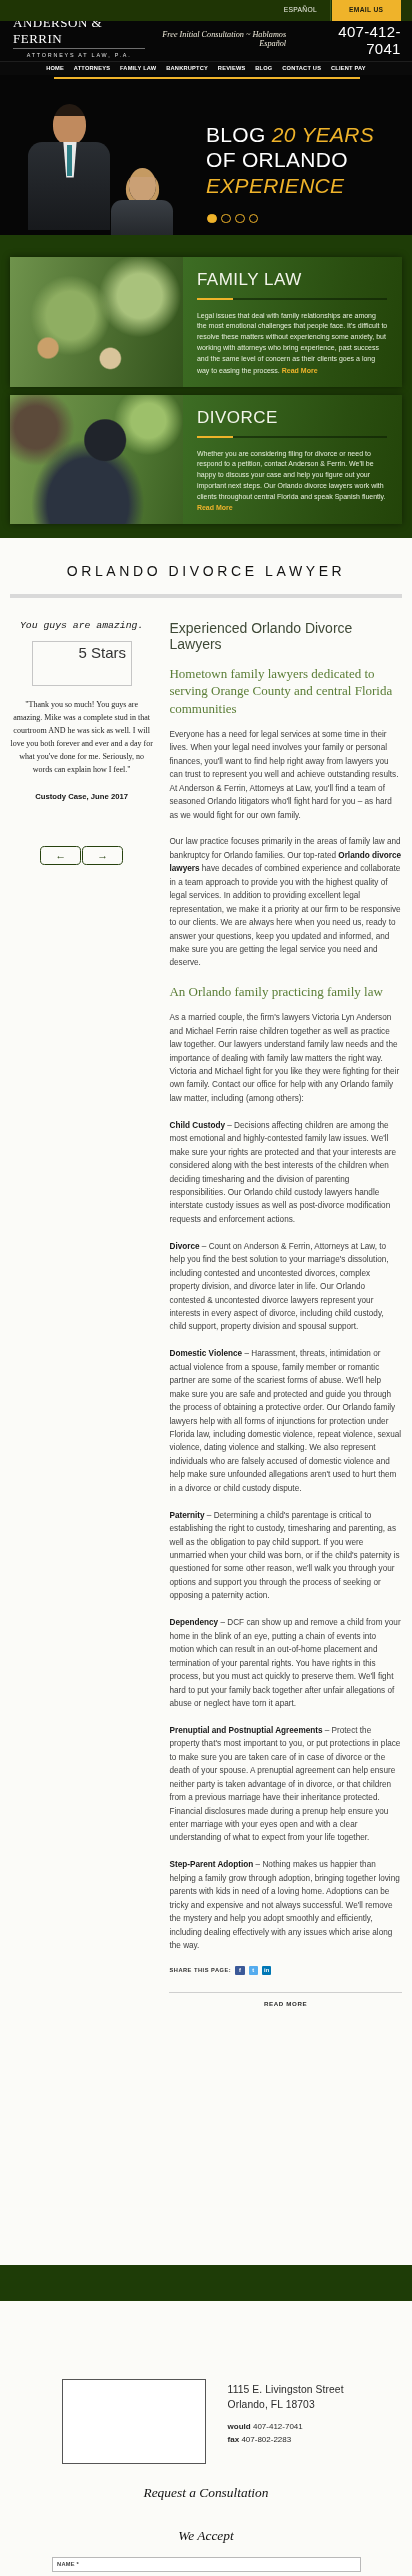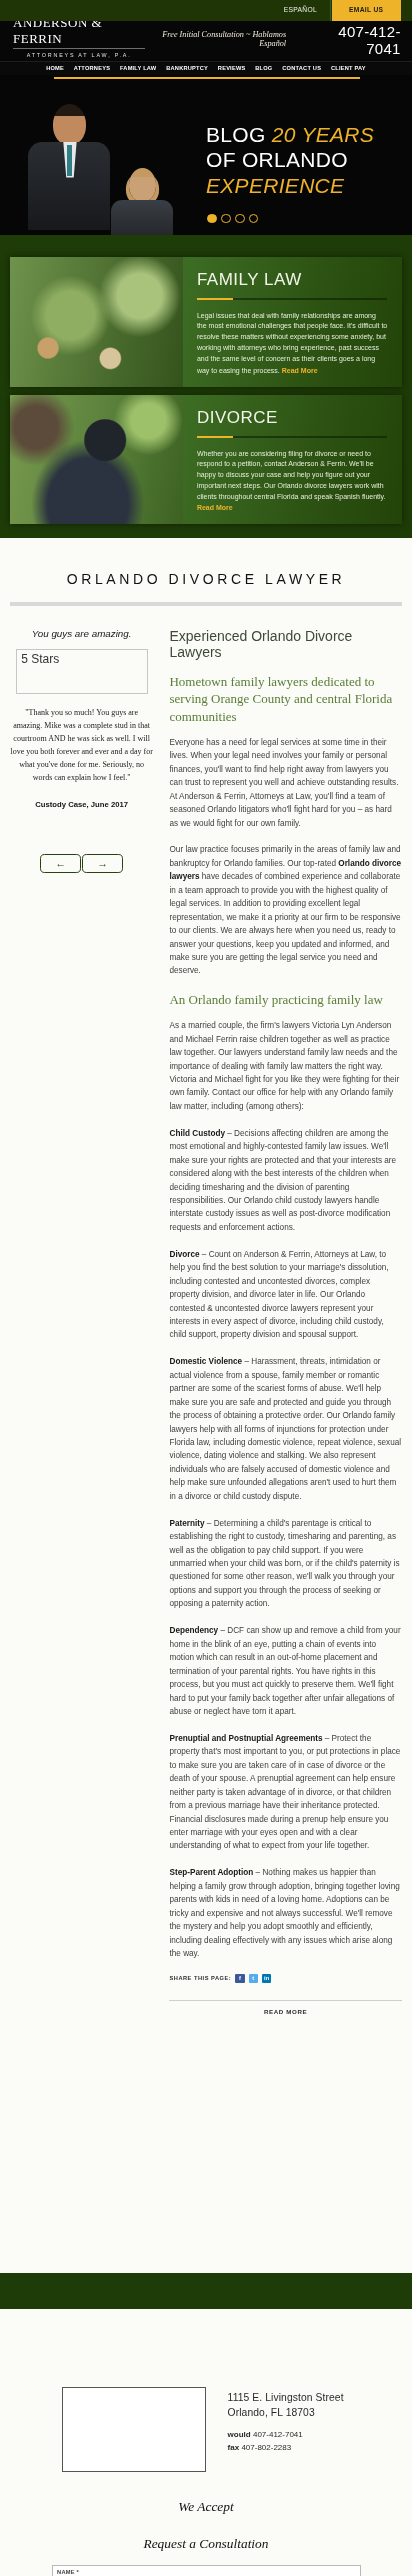--- a/index.html
+++ b/index.html
@@ -60,28 +60,28 @@
   .card-body { flex:1; background:linear-gradient(100deg,#3d6d24,#2a4e10 70%,#234409); padding:13.4px 14.4px 10.3px; }
   .card-title { color:#f3f5ea; font-size:17px; font-weight:200; letter-spacing:0.5px; }
   .card-rule { display:flex; align-items:center; margin:8.2px 0 10.3px; }
   .card-rule-accent { width:36px; height:2.1px; background:#efb32a; }
   .card-rule-rest { flex:1; height:1.5px; background:rgba(10,25,2,.55); }
   .card-text { color:#e7efdc; font-size:7px; line-height:1.55; }
   .readmore { color:#efb42c; font-weight:bold; cursor:pointer; }
   .readmore.block { display:inline-block; margin-top:1px; }
 
   
-  .main { background:#fbfbf8; padding-top:25px;margin-top:8px; }
+  .main { background:#fbfbf8; padding-top:25px; }
   .page-title { text-align:center; font-size:14px; font-weight:300; letter-spacing:3.6px; color:#121212; }
   .title-rule { width:392px; height:3.6px; background:#d9d9d9; margin:15.5px auto 0; }
   .columns { display:flex; padding:0 10.3px; margin-top:21.6px; }
 
   .sidebar { width:152px; flex-shrink:0; text-align:center; padding-right:9.3px; }
-  .t-title { font-family:Liberation Sans, sans-serif; font-style:italic; font-size:9.8px; color:#161616; }
-  .stars-box { width:132px; height:45px; border:0.5px solid #c6c6c6; margin:10.3px auto 13.4px; text-align:left; padding:2.6px 4.6px; font-size:12px; color:#333; background:#fbfbf8; }
+  .t-title { font-family:Liberation Mono, monospace; font-style:italic; font-size:9.8px; color:#161616; }
+  .stars-box { width:100px; height:45px; border:0.5px solid #c6c6c6; margin:10.3px auto 13.4px; text-align:right; padding:2.6px 4.6px; font-size:15px; color:#333; background:#fbfbf8; }
   .t-quote { font-family:"Liberation Serif", serif; font-size:8px; line-height:1.62; color:#1c1c1c; }
   .t-source { font-weight:bold; font-size:7.7px; color:#141414; margin-top:15.5px; }
   .t-arrows { margin-top:45px; display:flex; justify-content:center; }
   .arrow-btn { width:41px; height:19px; border:1px solid #27420f; border-radius:4.6px; background:transparent; color:#27420f; font-size:10.8px; line-height:17px; text-align:center; cursor:pointer; }
   .arrow-btn + .arrow-btn { margin-left:1px; }
 
   .article { flex:1; padding-left:7.2px; }
   .article h2 { font-size:14px; font-weight:400; color:#3e4936; margin-bottom:10.3px; }
   .subhead { font-family:"Liberation Serif", serif; font-size:13px; line-height:1.35; color:#5a7d36; margin:13.4px 0 10.3px; }
   .article p { font-size:8.2px; line-height:1.64; margin-bottom:13.4px; }
@@ -254,22 +254,22 @@
     <div class="addr">
       <div class="addr-line">1115 E. Livingston Street</div>
       <div class="addr-line">Orlando, FL 18703</div>
       <div class="addr-contact">
         <div><b>would</b> <span>407-412-7041</span></div>
         <div><b>fax</b> <span>407-802-2283</span></div>
       </div>
     </div>
   </div>
 
+  <div class="script-head consult-title">Request a Consultation</div>
   <div class="script-head accept-title">We Accept</div>
-  <div class="script-head consult-title">Request a Consultation</div>
 
   <form class="form">
     <input type="text" placeholder="NAME *" style="">
     <input type="text" placeholder="PHONE *" style="">
 
   </form>
 
 </div>
 
 

